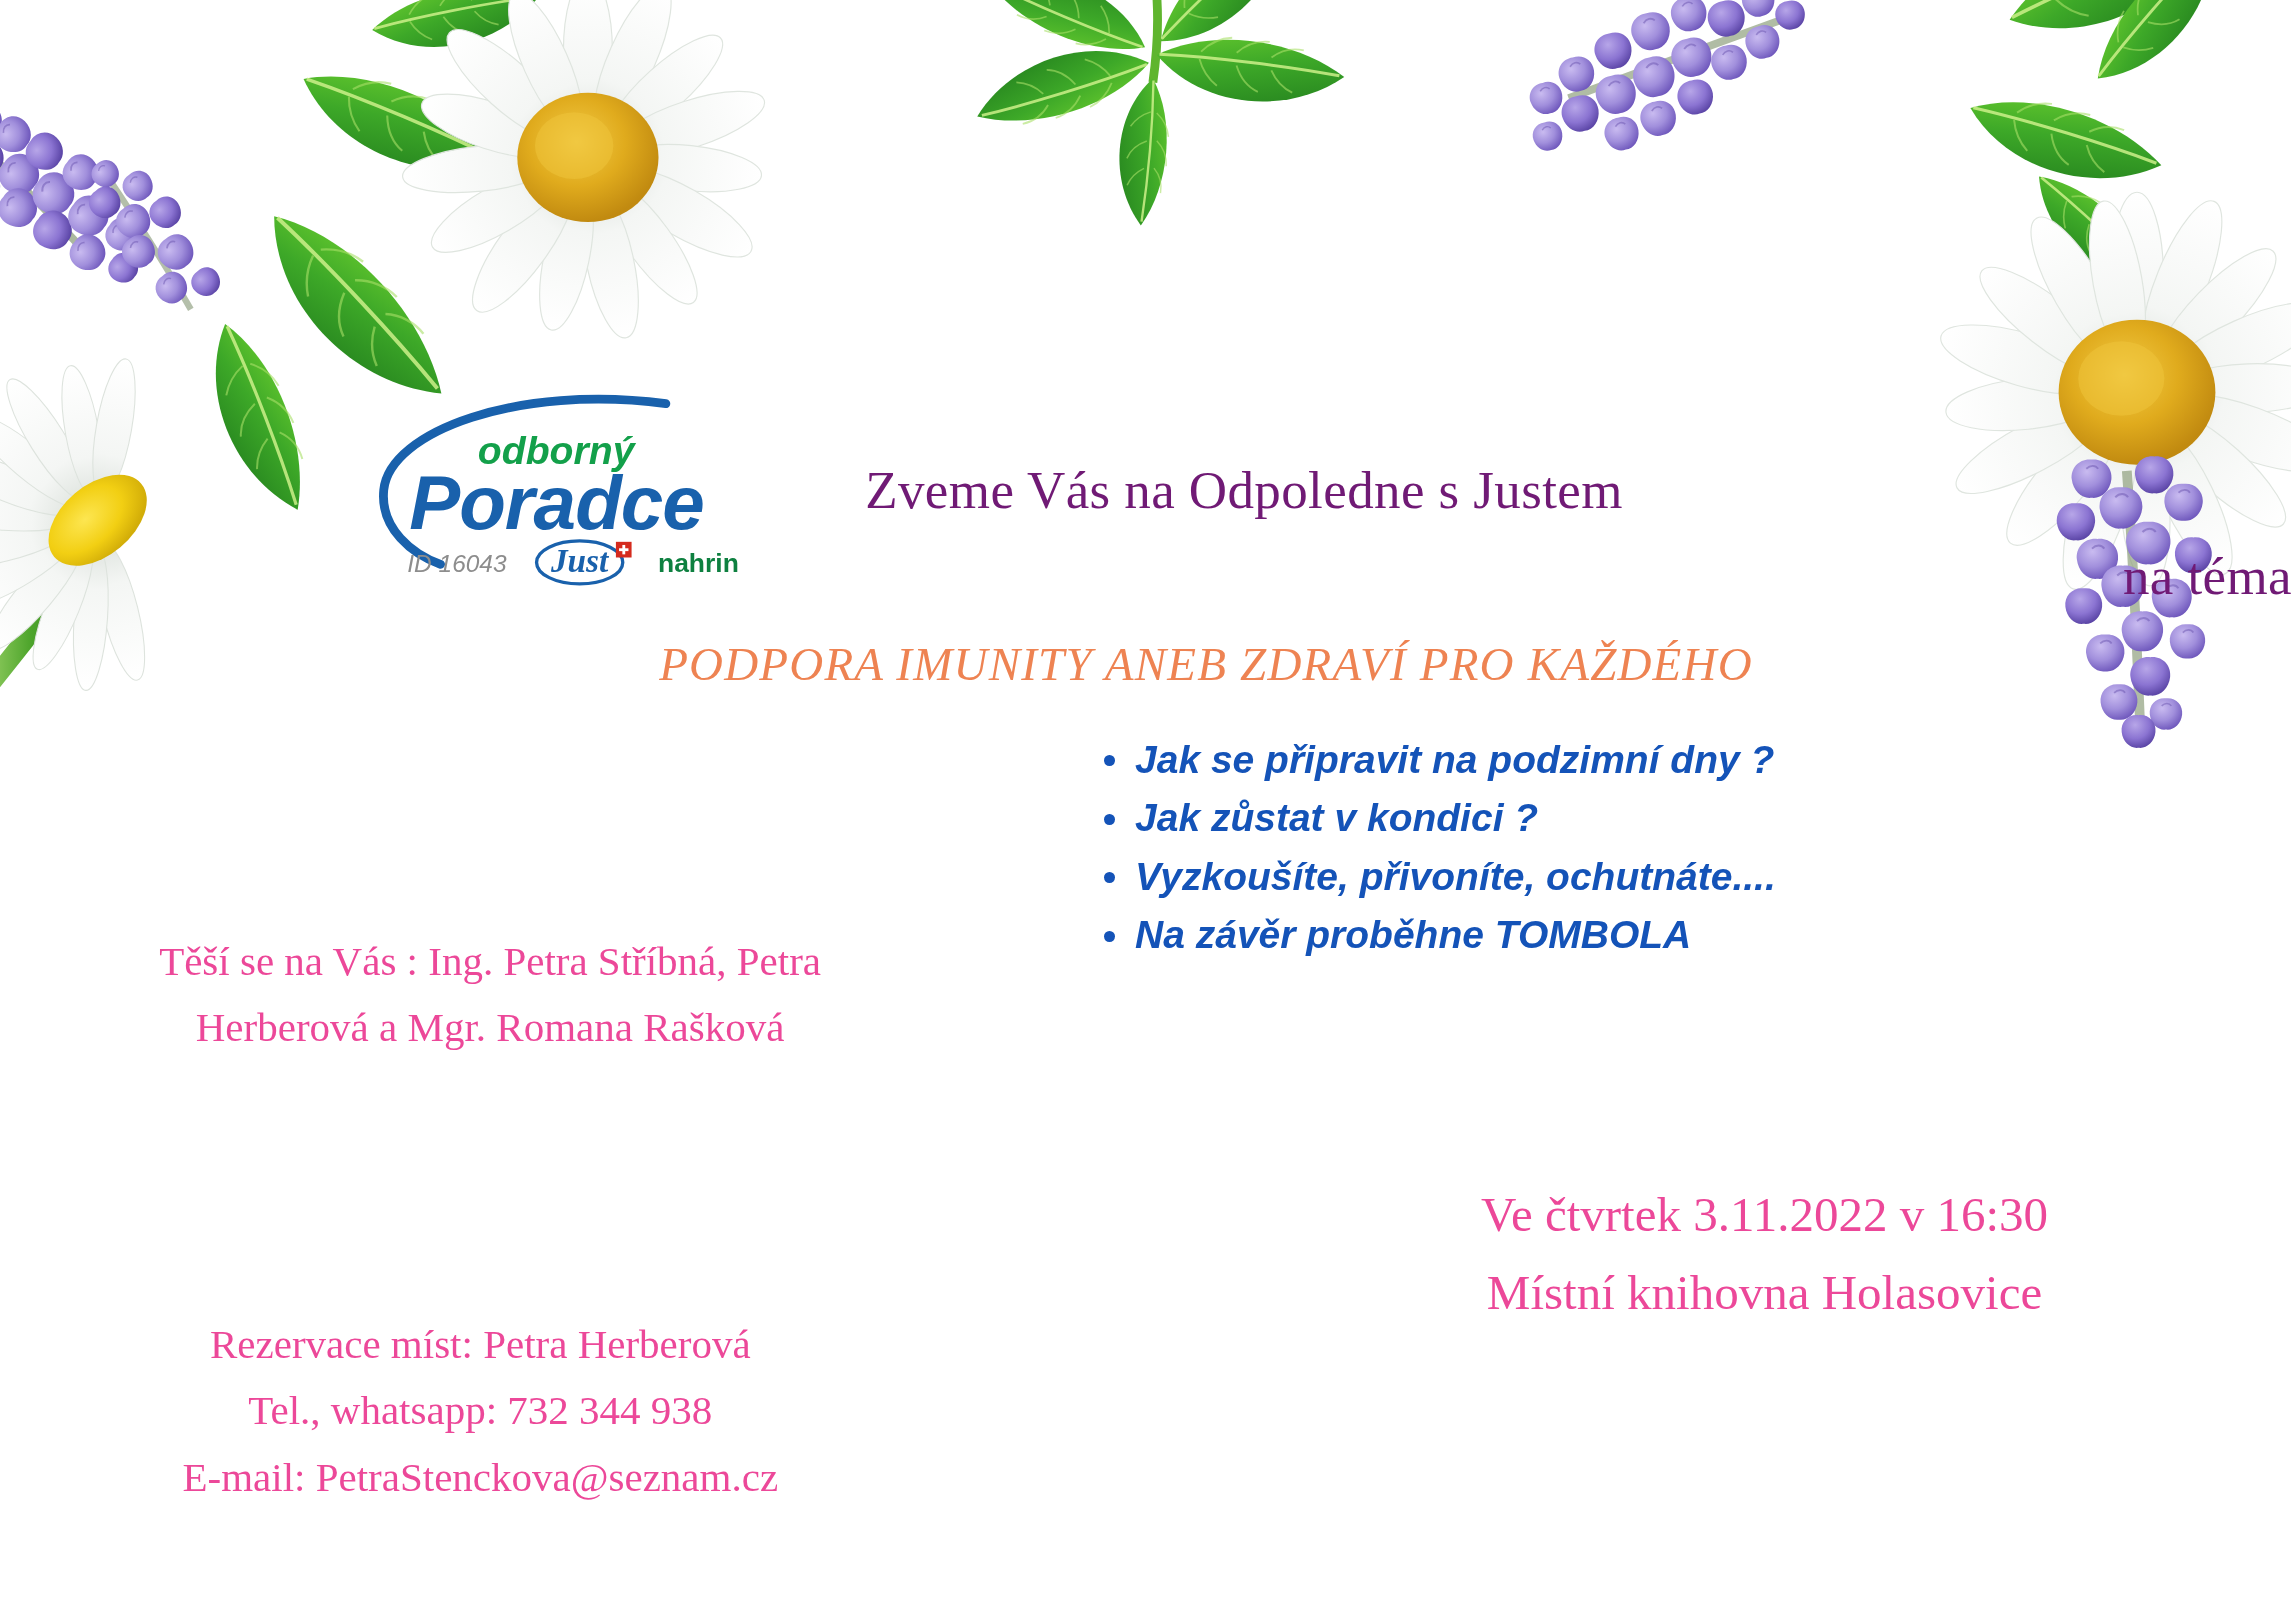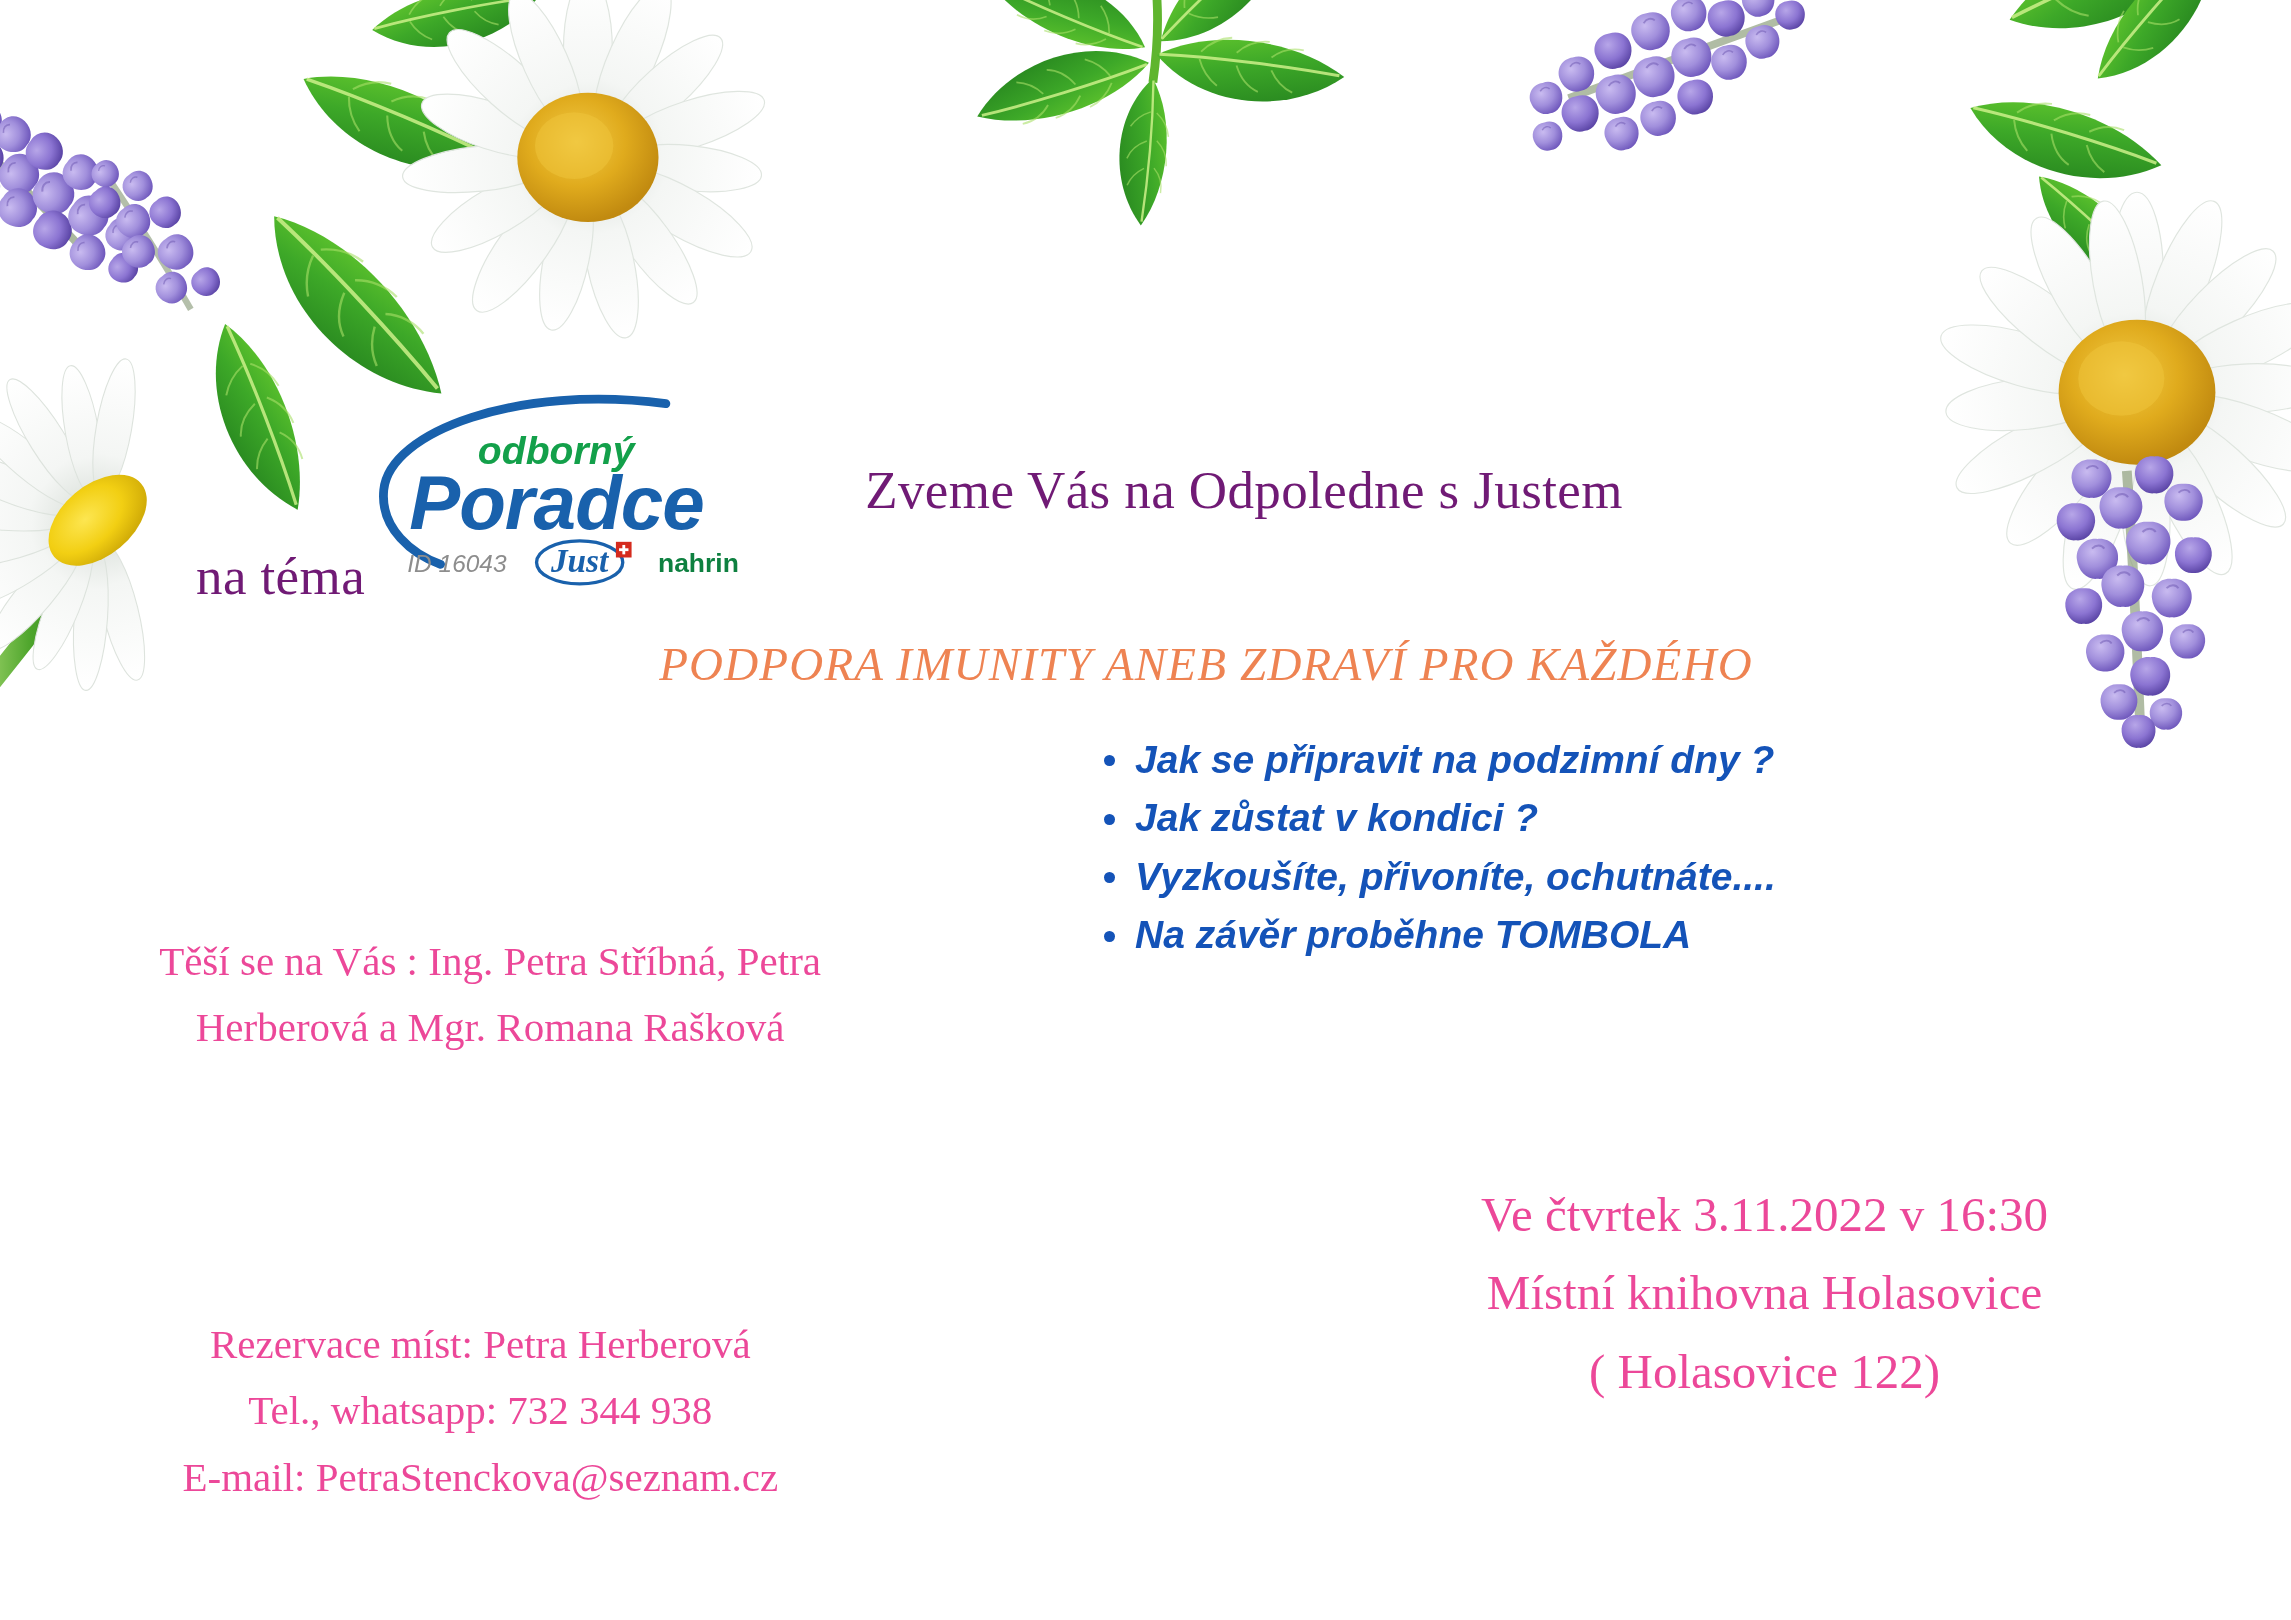--- a/index.html
+++ b/index.html
@@ -55,21 +55,21 @@
     top: 453px;
     z-index: 6;
     text-align: center;
   }
   #invite-line-1 .inner { display: inline-block; margin-left: 196px; }
 
   #invite-line-2 {
     left: 0; right: 0;
     top: 539px;
     z-index: 6;
-    text-align: left;
+    text-align: right;
     font-family: Liberation Serif, serif;
   }
   #invite-line-2 .inner { display: inline-block; margin-left: 196px; }
 
   #topic-title {
     left: 0; right: 0;
     top: 637px;
     z-index: 6;
     text-align: center;
     color: #ee8352;
@@ -679,15 +679,14 @@
 
 <div id="contact-block" class="abs lightgreen nosel">
   <div>Rezervace míst: Petra Herberová</div>
   <div>Tel., whatsapp: 732 344 938</div>
   <div>E-mail: PetraStenckova@seznam.cz</div>
 </div>
 
 <div id="event-block" class="abs lightgreen nosel">
   <div>Ve čtvrtek 3.11.2022 v 16:30</div>
   <div>Místní knihovna Holasovice</div>
-  <div>( Holasovice 122)</div>
 </div>
 
 
 </body></html>

